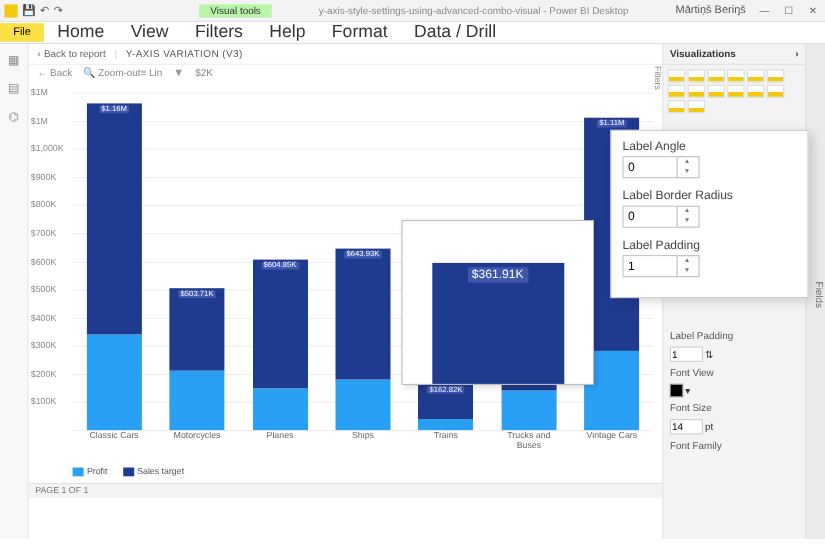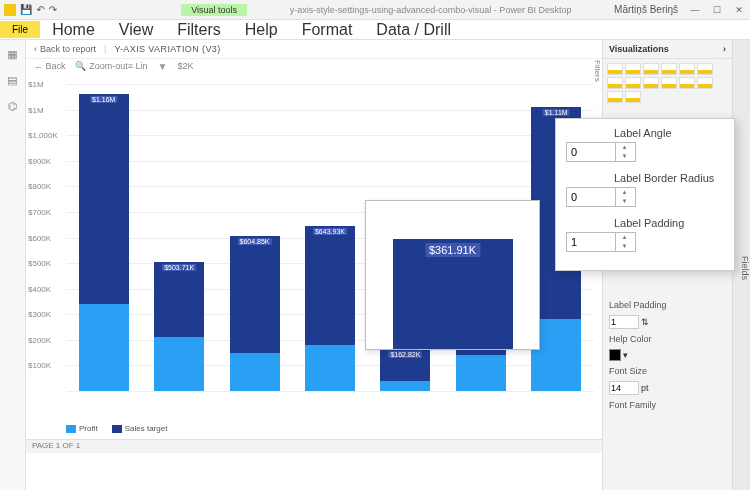--- a/index.html
+++ b/index.html
@@ -47,21 +47,21 @@
 .rightpane .fld { padding: 3px 6px; color: #555; }
 .rightpane .inp { display: flex; align-items: center; gap: 2px; padding: 2px 6px; }
 .rightpane .inp input { width: 30px; font-size: 9px; padding: 1px; border: 1px solid #ccc; }
 .fieldsrail { width: 18px; background: #eaeaea; border-left: 1px solid #ddd; writing-mode: vertical-rl; text-align: center; font-size: 9px; color: #666; padding-top: 6px; }
 .filtersrail { position: absolute; right: 148px; top: 60px; width: 14px; writing-mode: vertical-rl; font-size: 8px; color: #888; }
 .zoom-panel { position: absolute; left: 365px; top: 200px; width: 175px; height: 150px; background: #fff; border: 1px solid #bbb; box-shadow: 2px 2px 6px rgba(0,0,0,0.15); display: flex; align-items: flex-end; justify-content: center; padding-bottom: 0; }
 .zoom-panel .zbar { width: 120px; height: 110px; background: #1f3b8f; position: relative; }
 .zoom-panel .zlbl { position: absolute; top: 4px; left: 50%; transform: translateX(-50%); background: rgba(90,110,200,0.55); color: #fff; font-size: 11px; padding: 1px 4px; }
 .float-panel { position: absolute; right: 15px; top: 118px; width: 180px; background: #fff; border: 1px solid #ccc; box-shadow: 3px 3px 10px rgba(0,0,0,0.18); padding: 8px 10px; }
 .float-panel .grp { margin-bottom: 10px; }
-.float-panel .grp label { display: block; font-size: 11px; color: #444; margin-bottom: 3px; margin-left: 48px; }
+.float-panel .grp label { display: block; font-size: 11px; color: #444; margin-bottom: 3px; }
 .float-panel .spinner { display: flex; border: 1px solid #bbb; width: 70px; }
 .float-panel .spinner input { border: none; width: 48px; font-size: 11px; padding: 3px 4px; }
 .float-panel .spinner .arrows { width: 18px; border-left: 1px solid #bbb; display: flex; flex-direction: column; }
 .float-panel .spinner .arrows div { flex: 1; font-size: 6px; text-align: center; color: #777; line-height: 9px; }
 .funnel { font-size: 10px; color: #999; }
 </style>
 </head>
 <body>
 
 <div class="titlebar">
@@ -185,20 +185,29 @@
             </div>
             <div class="seg-bot" style="height: 38.6837%;"></div>
           </div>
           <div class="bar" style="height: 92.5%;">
             <div class="seg-top" style="height: 74.7748%;">
               <div class="dlabel">$1.11M</div>
             </div>
             <div class="seg-bot" style="height: 25.2252%;"></div>
           </div>
         </div>
+      <div class="xaxis" id="xaxis">
+          <div>Classic Cars</div>
+          <div>Motorcycles</div>
+          <div>Planes</div>
+          <div>Ships</div>
+          <div>Trains</div>
+          <div>Trucks and Buses</div>
+          <div>Vintage Cars</div>
+        </div>
       <div class="legend">
         <span><span class="sw" style="background:#2aa0f5"></span><span>Profit</span></span>
         <span><span class="sw" style="background:#1f3b8f"></span><span>Sales target</span></span>
       </div>
     </div>
     <div class="statusbar">PAGE 1 OF 1</div>
   </div>
 
   <div class="filtersrail">Filters</div>
 
@@ -222,21 +231,21 @@
         <div></div>
         <div></div>
         <div></div>
     </div>
     <div style="height:190px"></div>
     <div class="fld">Label Padding</div>
     <div class="inp">
         <input value="1" style="">
         <span>⇅</span>
       </div>
-    <div class="fld">Help Color</div>
+    <div class="fld">Font View</div>
     <div class="inp">
         <span style="width:12px;height:12px;background:#000;border:1px solid #888"></span>
         <span>▾</span>
       </div>
     <div class="fld">Font Size</div>
     <div class="inp">
         <input value="14" style="">
         <span>pt</span>
       </div>
     <div class="fld">Font Family</div>

